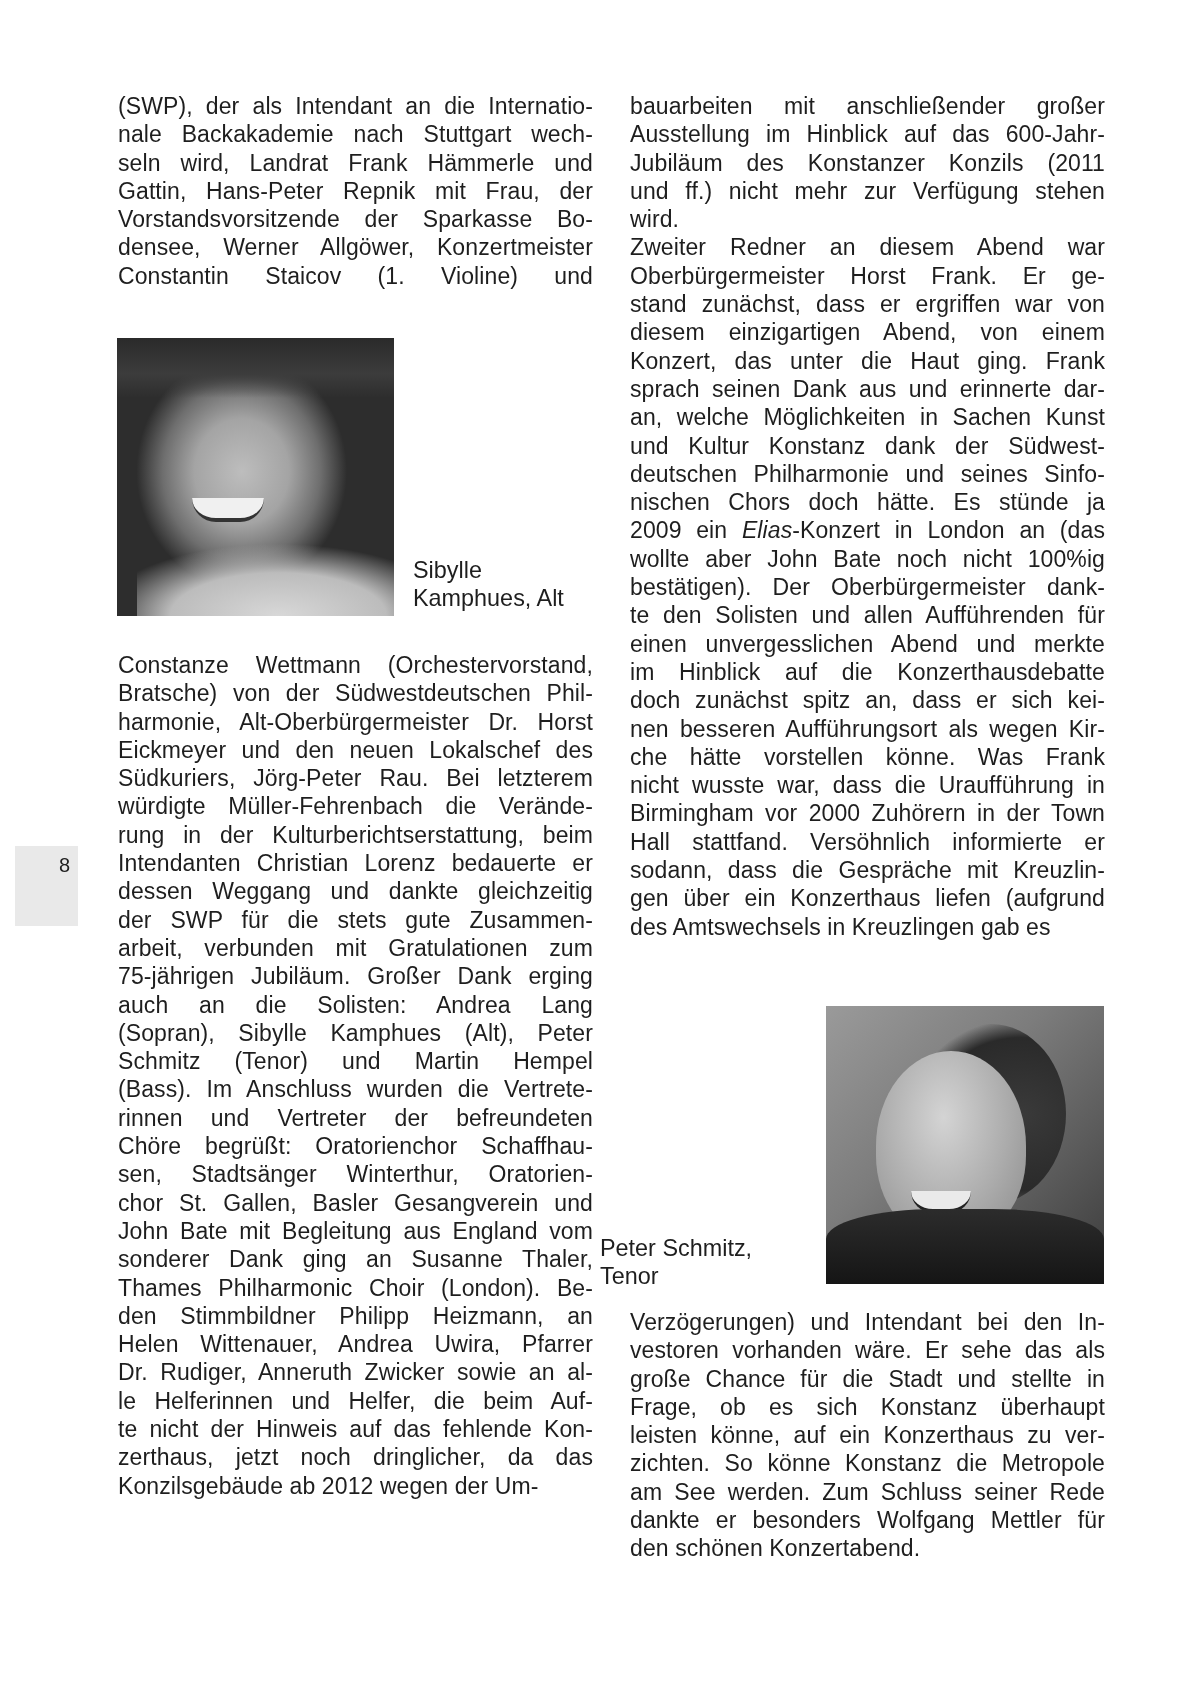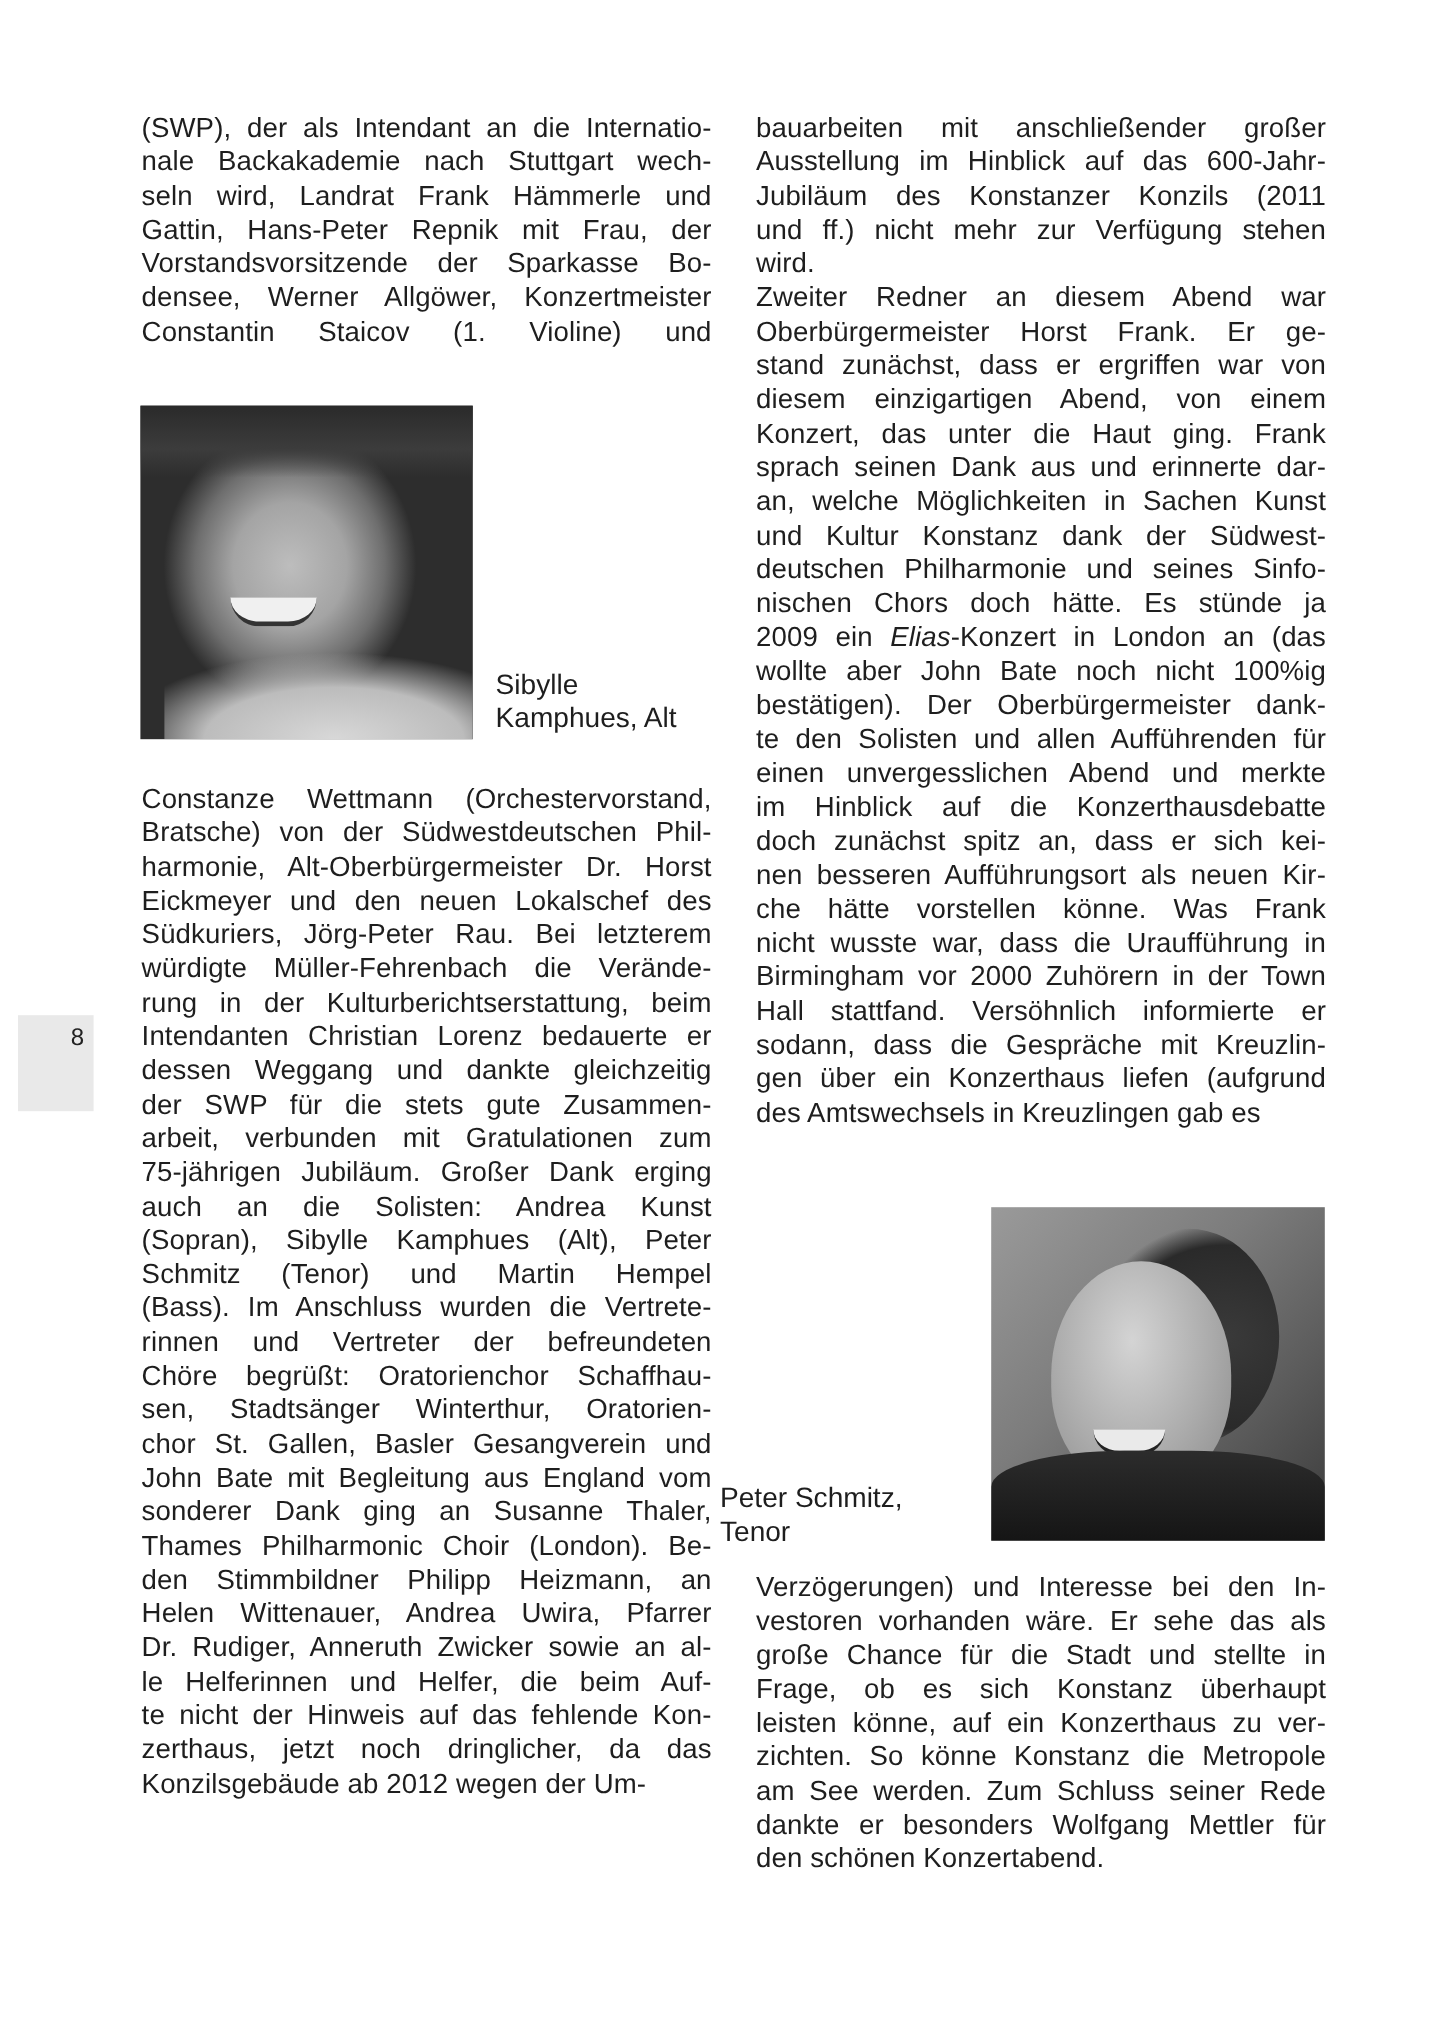--- a/index.html
+++ b/index.html
@@ -68,21 +68,21 @@
     <span class="ln">harmonie, Alt-Oberbürgermeister Dr. Horst</span>
     <span class="ln">Eickmeyer und den neuen Lokalschef des</span>
     <span class="ln">Südkuriers, Jörg-Peter Rau. Bei letzterem</span>
     <span class="ln">würdigte Müller-Fehrenbach die Verände-</span>
     <span class="ln">rung in der Kulturberichtserstattung, beim</span>
     <span class="ln">Intendanten Christian Lorenz bedauerte er</span>
     <span class="ln">dessen Weggang und dankte gleichzeitig</span>
     <span class="ln">der SWP für die stets gute Zusammen-</span>
     <span class="ln">arbeit, verbunden mit Gratulationen zum</span>
     <span class="ln">75-jährigen Jubiläum. Großer Dank erging</span>
-    <span class="ln">auch an die Solisten: Andrea Kunst</span>
+    <span class="ln">auch an die Solisten: Andrea Lang</span>
     <span class="ln">(Sopran), Sibylle Kamphues (Alt), Peter</span>
     <span class="ln">Schmitz (Tenor) und Martin Hempel</span>
     <span class="ln">(Bass). Im Anschluss wurden die Vertrete-</span>
     <span class="ln">rinnen und Vertreter der befreundeten</span>
     <span class="ln">Chöre begrüßt: Oratorienchor Schaffhau-</span>
     <span class="ln">sen, Stadtsänger Winterthur, Oratorien-</span>
     <span class="ln">chor St. Gallen, Basler Gesangverein und</span>
     <span class="ln">John Bate mit Begleitung aus England vom</span>
     <span class="ln">sonderer Dank ging an Susanne Thaler,</span>
     <span class="ln">Thames Philharmonic Choir (London). Be-</span>
@@ -111,21 +111,21 @@
     <span class="ln">und Kultur Konstanz dank der Südwest-</span>
     <span class="ln">deutschen Philharmonie und seines Sinfo-</span>
     <span class="ln">nischen Chors doch hätte. Es stünde ja</span>
     <span class="ln">2009 ein <i>Elias</i>-Konzert in London an (das</span>
     <span class="ln">wollte aber John Bate noch nicht 100%ig</span>
     <span class="ln">bestätigen). Der Oberbürgermeister dank-</span>
     <span class="ln">te den Solisten und allen Aufführenden für</span>
     <span class="ln">einen unvergesslichen Abend und merkte</span>
     <span class="ln">im Hinblick auf die Konzerthausdebatte</span>
     <span class="ln">doch zunächst spitz an, dass er sich kei-</span>
-    <span class="ln">nen besseren Aufführungsort als neuen Kir-</span>
+    <span class="ln">nen besseren Aufführungsort als wegen Kir-</span>
     <span class="ln">che hätte vorstellen könne. Was Frank</span>
     <span class="ln">nicht wusste war, dass die Uraufführung in</span>
     <span class="ln">Birmingham vor 2000 Zuhörern in der Town</span>
     <span class="ln">Hall stattfand. Versöhnlich informierte er</span>
     <span class="ln">sodann, dass die Gespräche mit Kreuzlin-</span>
     <span class="ln">gen über ein Konzerthaus liefen (aufgrund</span>
     <span class="ln last">des Amtswechsels in Kreuzlingen gab es</span>
   </div>
 
 <div id="caption-schmitz" class="caption">
@@ -133,21 +133,21 @@
   <div>Tenor</div>
 </div>
 <div id="photo-schmitz" class="photo" aria-label="photo-portrait-peter-schmitz">
   <div class="hairs"></div>
   <div class="head"></div>
   <div class="mouth"></div>
   <div class="jacket"></div>
 </div>
 
 <div id="col-right-bottom" class="col">
-    <span class="ln">Verzögerungen) und Interesse bei den In-</span>
+    <span class="ln">Verzögerungen) und Intendant bei den In-</span>
     <span class="ln">vestoren vorhanden wäre. Er sehe das als</span>
     <span class="ln">große Chance für die Stadt und stellte in</span>
     <span class="ln">Frage, ob es sich Konstanz überhaupt</span>
     <span class="ln">leisten könne, auf ein Konzerthaus zu ver-</span>
     <span class="ln">zichten. So könne Konstanz die Metropole</span>
     <span class="ln">am See werden. Zum Schluss seiner Rede</span>
     <span class="ln">dankte er besonders Wolfgang Mettler für</span>
     <span class="ln last">den schönen Konzertabend.</span>
   </div>
 

